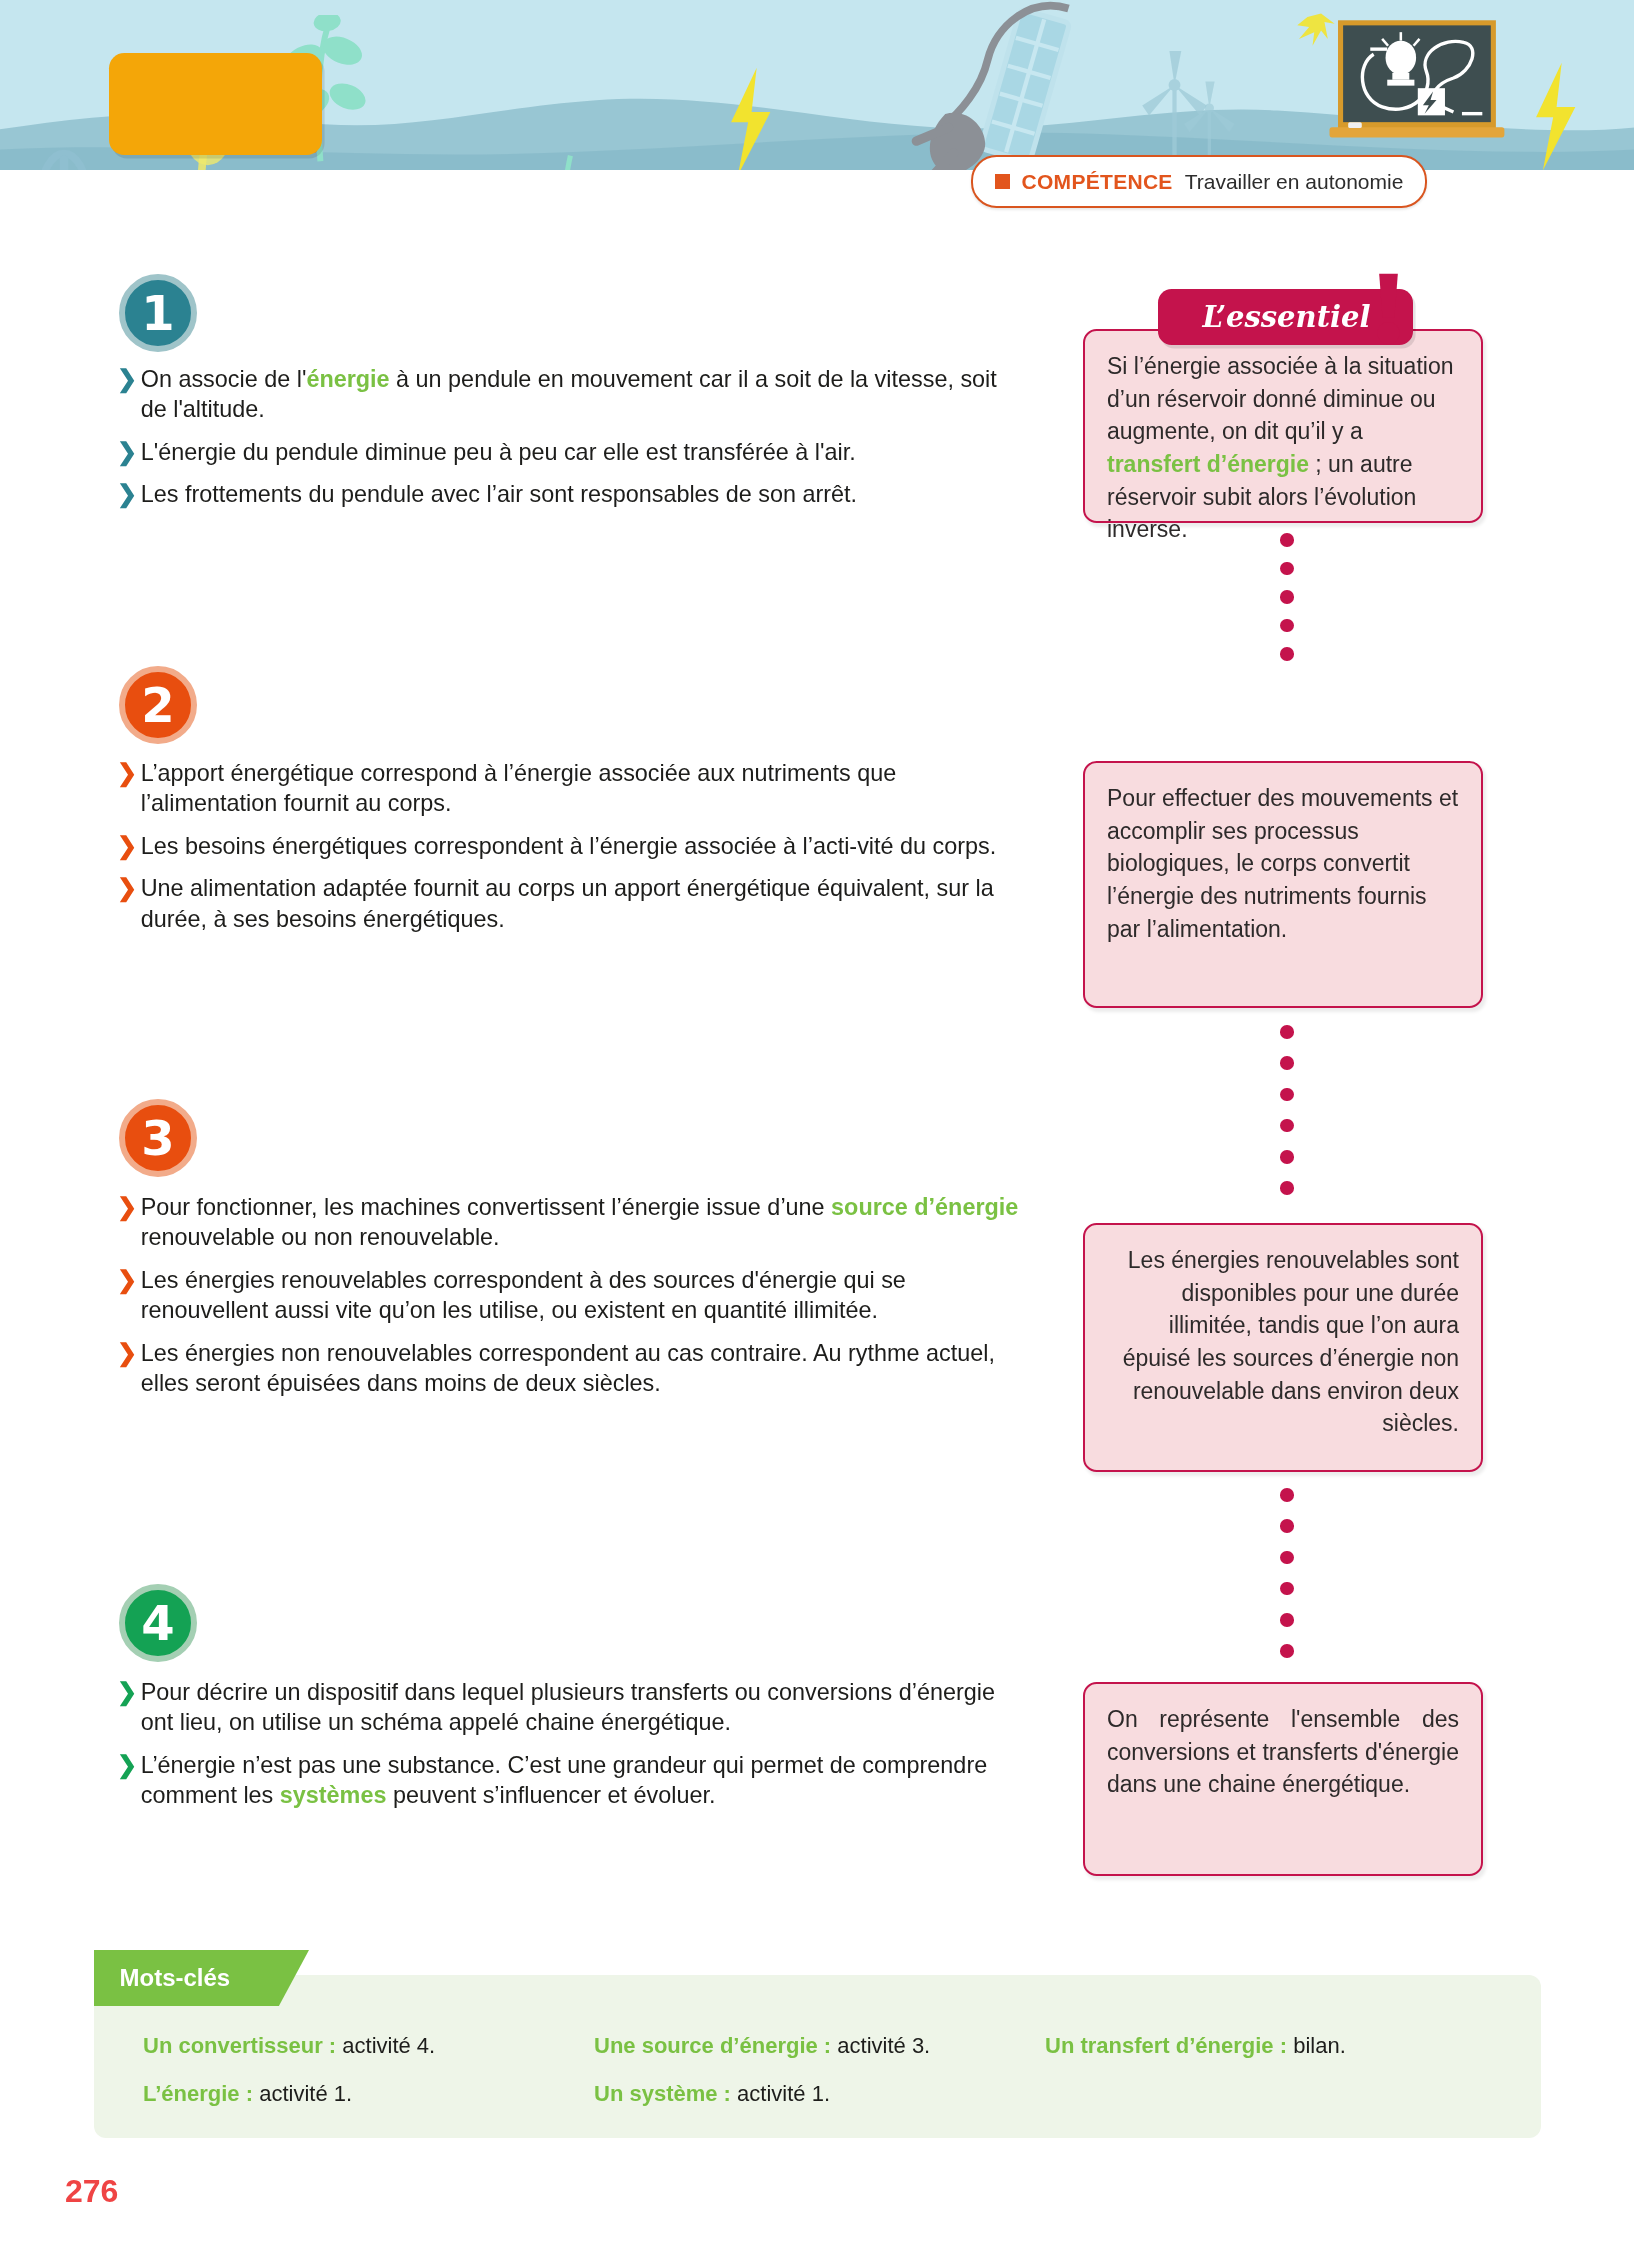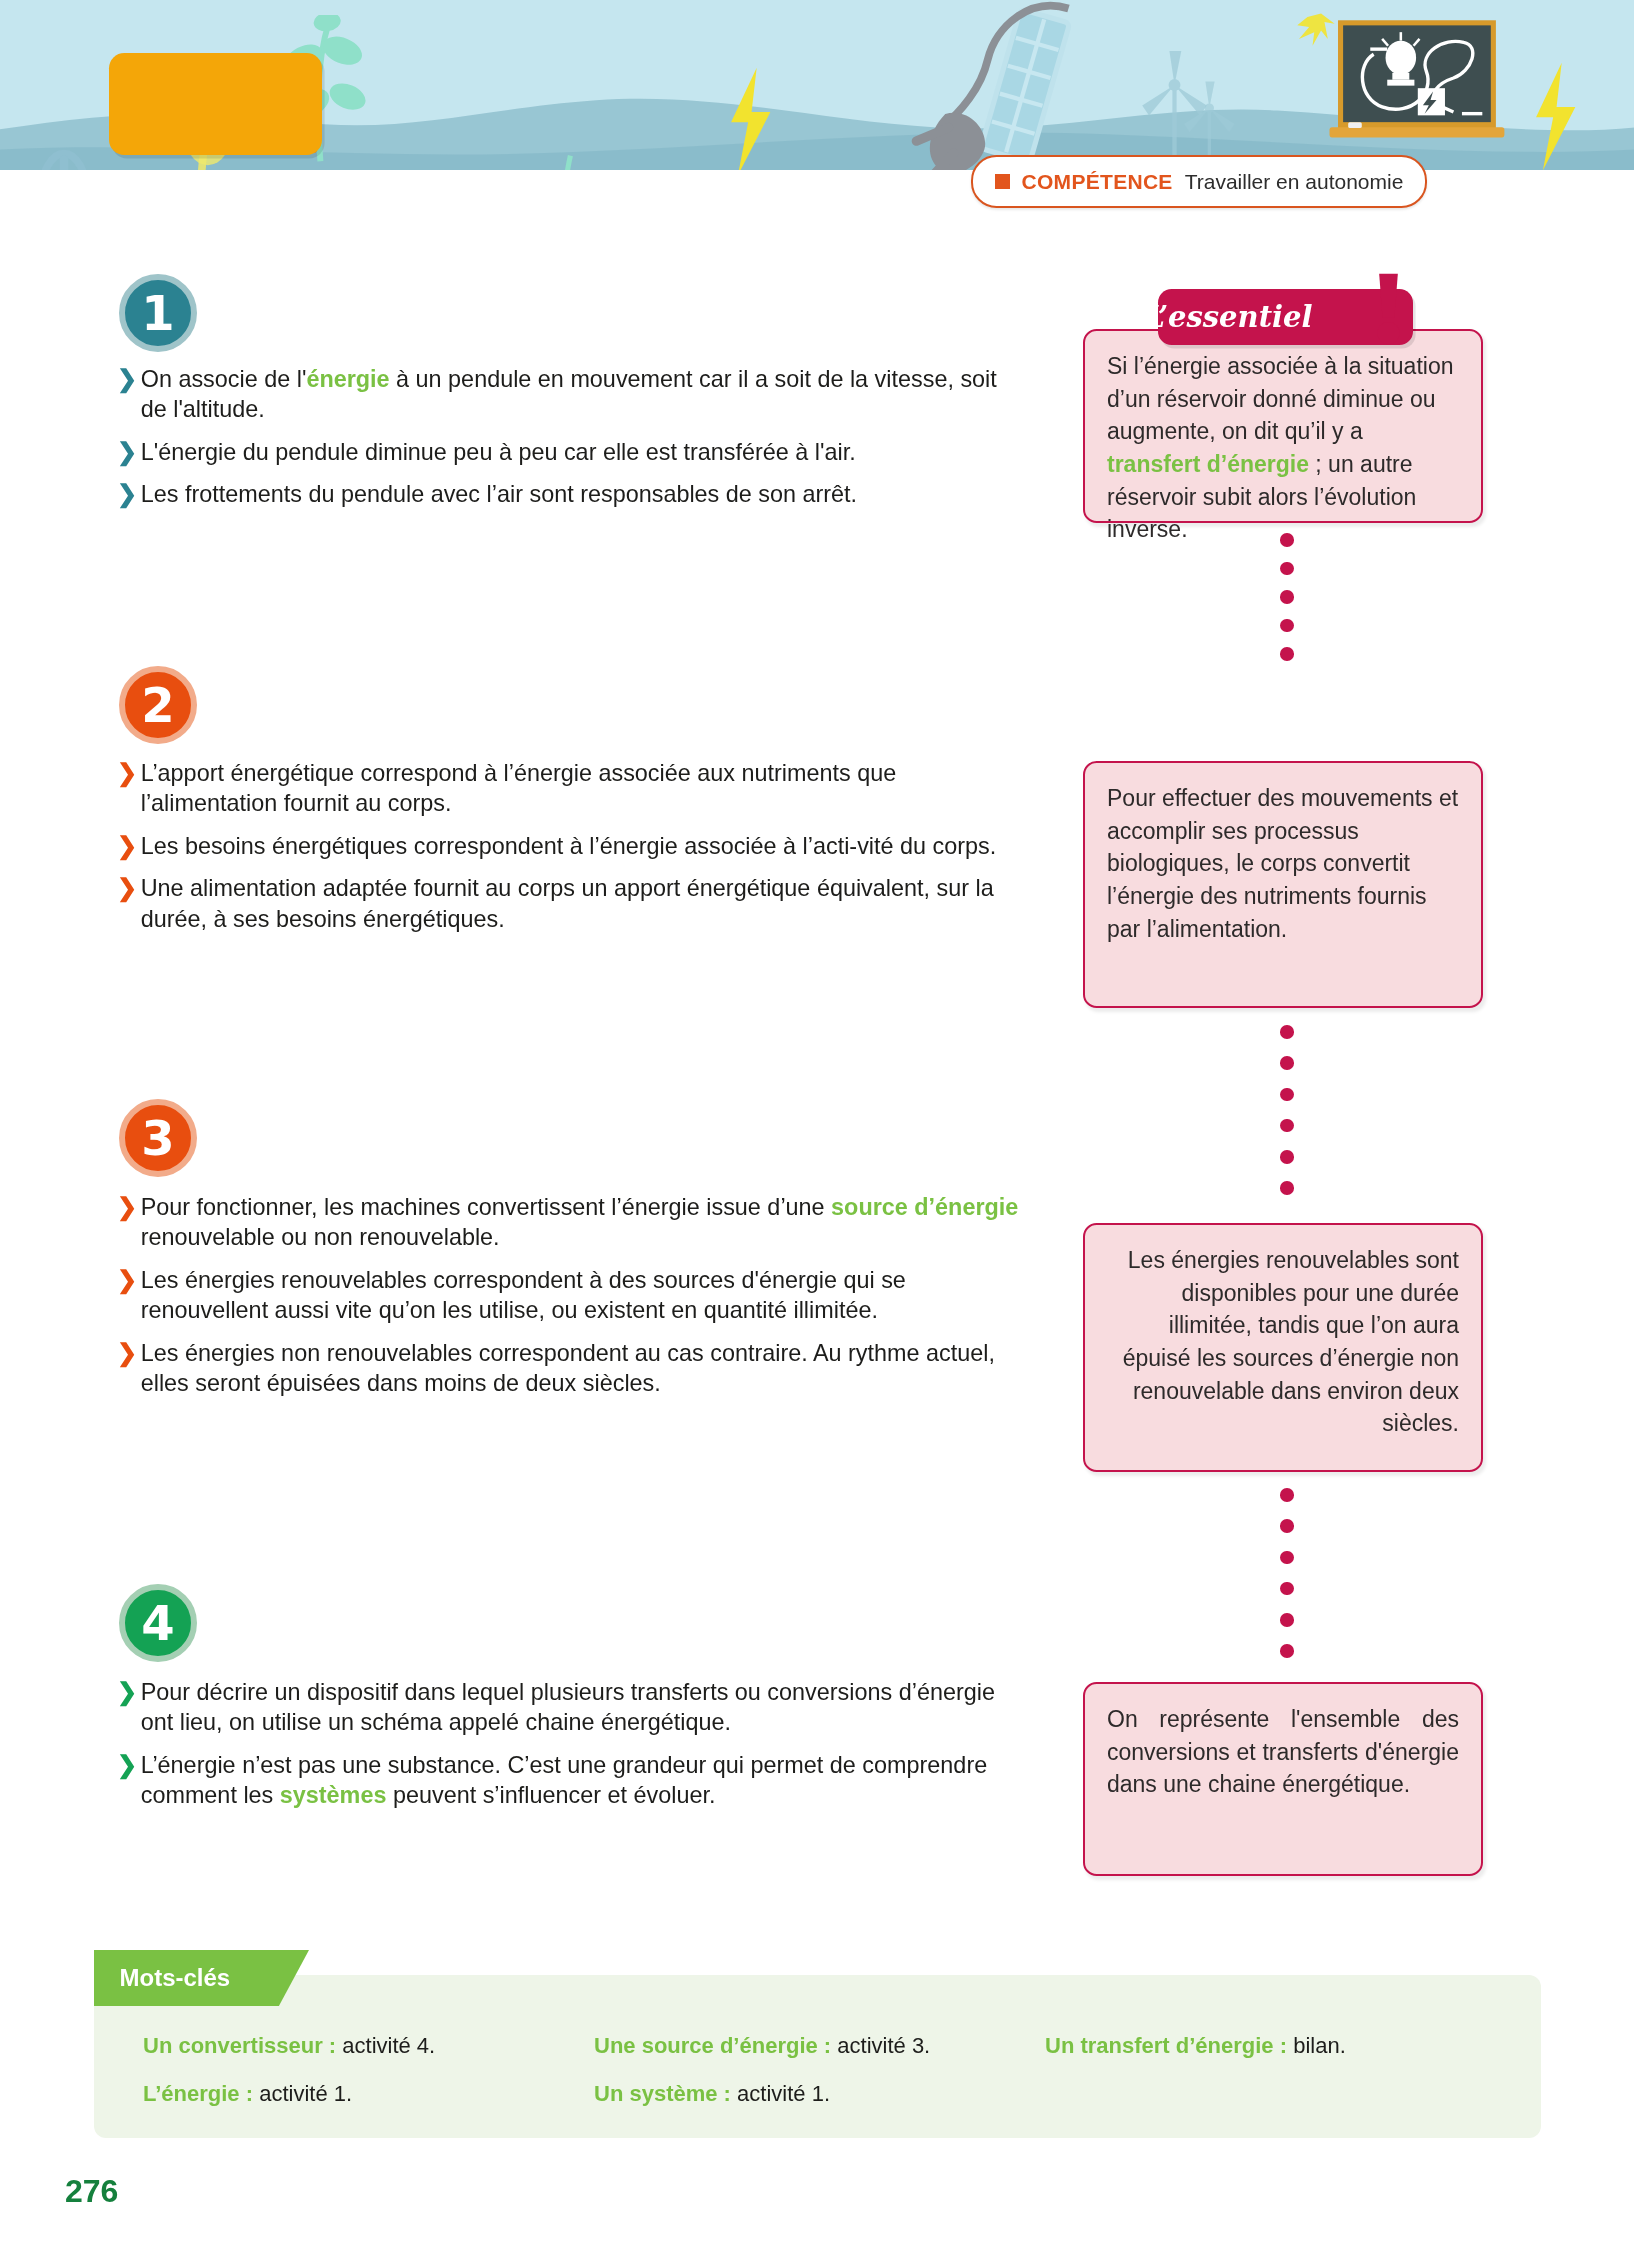--- a/index.html
+++ b/index.html
@@ -179,21 +179,21 @@
     position: absolute;
     left: 1158px; top: 289px;
     width: 255px; height: 56px;
     background: #c4134c;
     border-radius: 13.6px;
     z-index: 12;
     box-shadow: 2.6px 3.4px 0 rgba(0,0,0,0.10);
   }
   .essentiel-tab-text {
     position: absolute;
-    left: 1112px; top: 289px;
+    left: 1170px; top: 289px;
     width: 255px; height: 56px;
     display: flex; align-items: center; justify-content: center;
     color: #fff;
     font-size: 29px;
     font-style: italic;
     font-weight: bold;
     z-index: 14;
     font-family: "DejaVu Serif", serif;
     padding-right: 22px;
     box-sizing: border-box;
@@ -269,21 +269,21 @@
   .mk-cell.c1 { width: 451px; }
   .mk-cell.c2 { width: 451px; }
   .mk-cell.c3 { width: 443px; }
   .mk-term { color: #7ac143; font-weight: bold; }
 
   .page-number {
     position: absolute;
     left: 65px; top: 2173px;
     font-size: 32px;
     font-weight: bold;
-    color: #15803d;
+    color: #ef4444;
   }
 </style>
 </head>
 <body>
 
 <div class="header-band">
   <svg class="hills" viewBox="0 0 1920 120" preserveAspectRatio="none">
     <path d="M0,120 L0,72 C120,54 220,46 340,62 C470,80 560,48 700,38 C840,28 960,62 1100,70 C1240,78 1360,42 1500,50 C1640,58 1800,82 1920,70 L1920,120 Z" fill="#8fc0ce" opacity="0.85"></path>
     <path d="M0,120 L0,96 C200,86 420,108 640,100 C880,92 1080,70 1300,78 C1520,86 1740,106 1920,96 L1920,120 Z" fill="#7fb5c5" opacity="0.55"></path>
   </svg>

